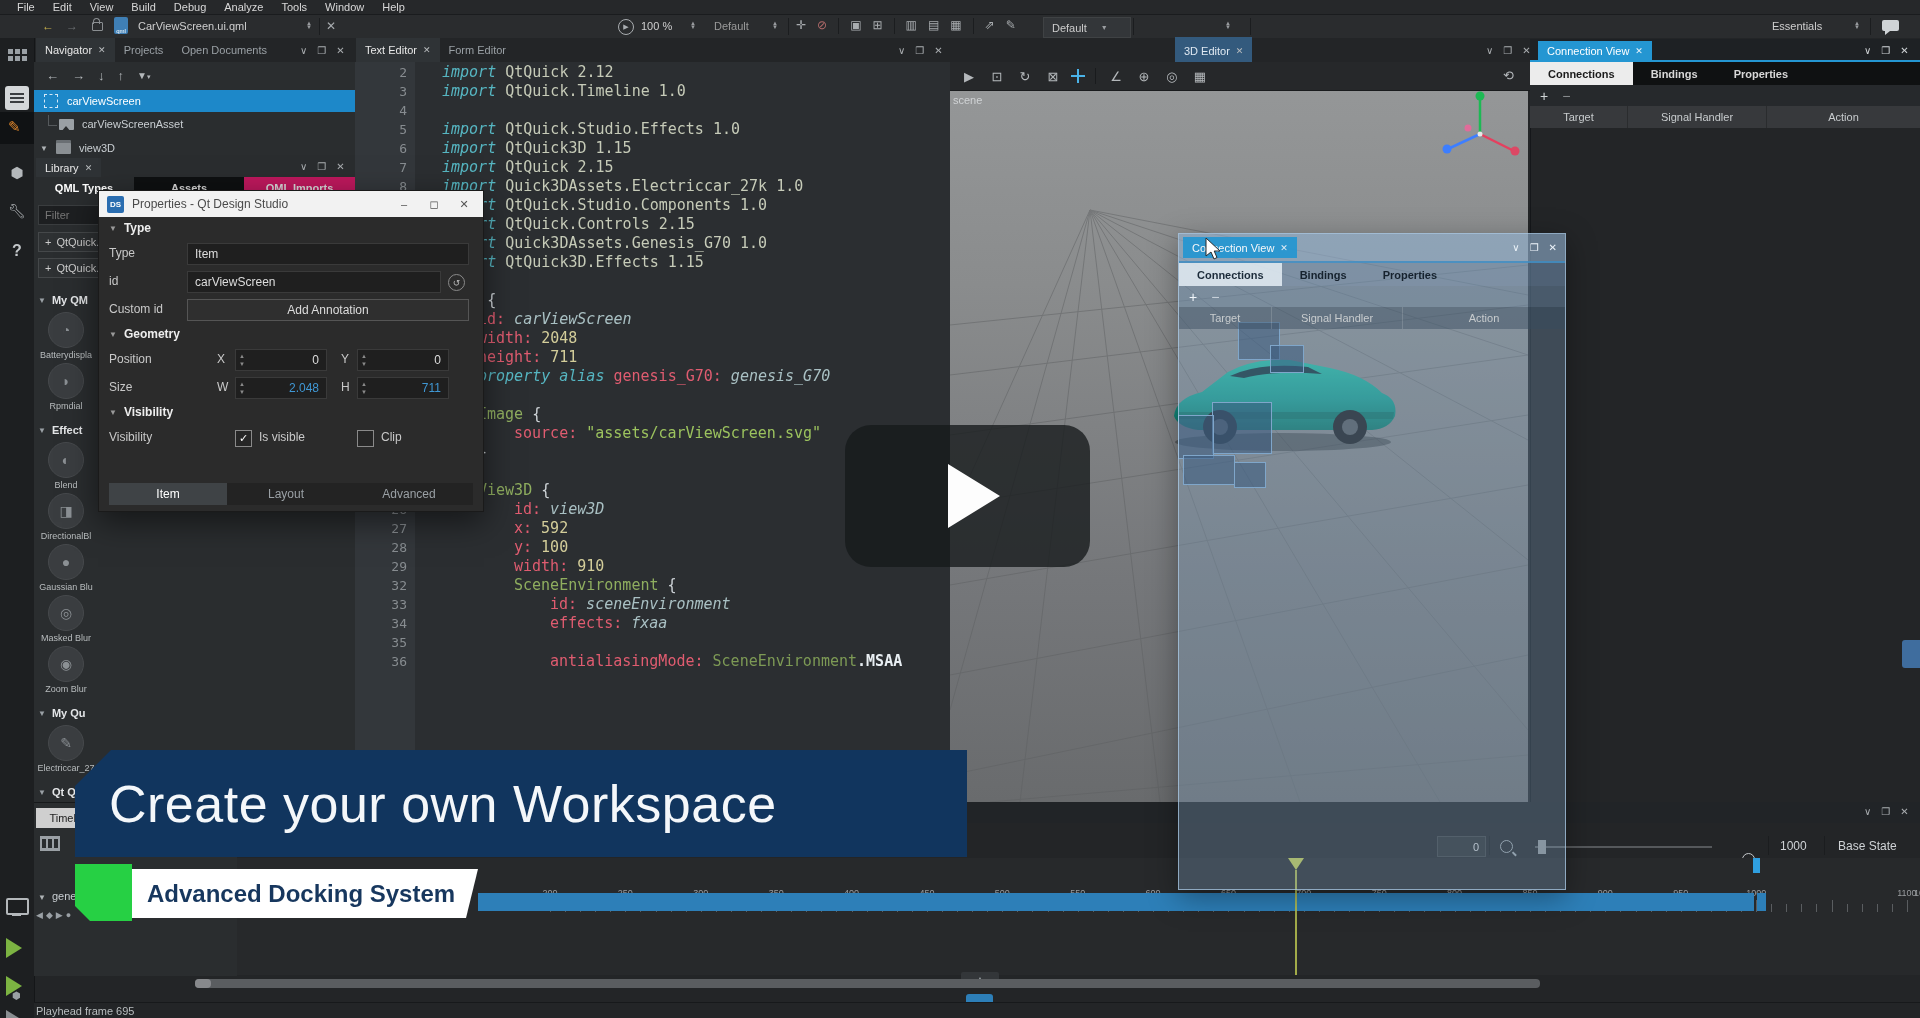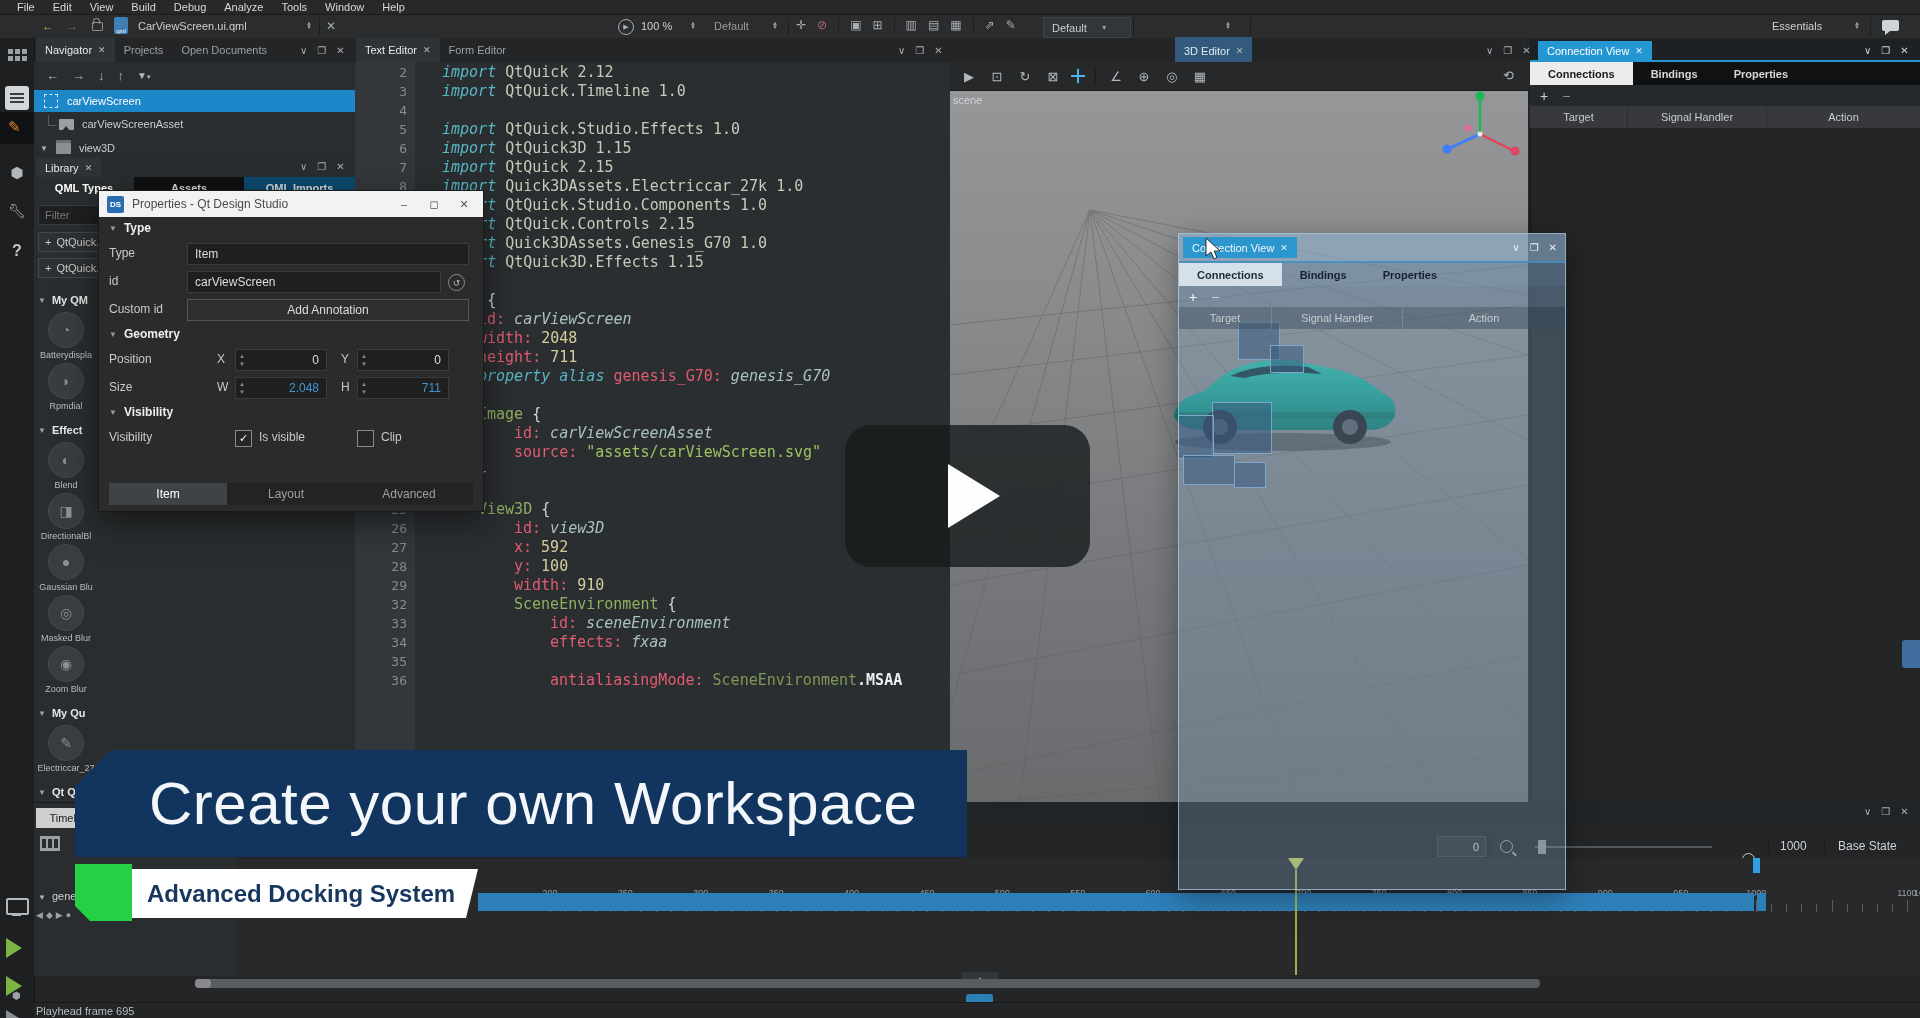--- a/index.html
+++ b/index.html
@@ -92,21 +92,21 @@
   .blueval{color:#3f97d4;}
   .chk{position:absolute;width:15px;height:15px;border:1px solid #8a8a8a;background:#262626;top:3px;
        display:flex;align-items:center;justify-content:center;color:#fff;font-size:11px;}
   .dtab{position:absolute;top:0;height:22px;display:flex;align-items:center;justify-content:center;
         font-size:12px;color:#9aa0a5;background:#232323;box-sizing:border-box;}
   .dtab.active{background:#3f4346;color:#fff;}
   
   .banner-navy{left:75px;top:750px;width:892px;height:107px;z-index:50;background:#11355e;
                clip-path:polygon(36px 0,100% 0,100% 100%,0 100%,0 36px);
                display:flex;align-items:center;}
-  .banner-navy .t{font-size:60px;font-weight:300;color:#f4f7fa;padding-left:74px;letter-spacing:.5px;}
+  .banner-navy .t{font-size:52px;font-weight:300;color:#f4f7fa;padding-left:34px;letter-spacing:.5px;}
   .banner-green{left:75px;top:864px;width:57px;height:57px;z-index:51;background:#26d044;
                 clip-path:polygon(0 0,100% 0,100% 100%,15px 100%,0 calc(100% - 15px));}
   .banner-white{left:131px;top:869px;width:347px;height:49px;z-index:50;background:#fff;
                 clip-path:polygon(0 0,100% 0,calc(100% - 12px) 100%,0 100%);
                 display:flex;align-items:center;box-shadow:0 2px 6px rgba(0,0,0,.3);}
   .banner-white .t{font-size:24px;font-weight:bold;color:#17375e;padding-left:16px;}
   
   .playbtn{left:845px;top:425px;width:245px;height:142px;z-index:60;background:rgba(22,25,27,.78);border-radius:26px;
            display:flex;align-items:center;justify-content:center;}
   .playbtn .tri{width:0;height:0;border-left:52px solid #fdfdfd;border-top:32px solid transparent;border-bottom:32px solid transparent;margin-left:12px;}
@@ -297,21 +297,21 @@
       <span>❐</span>
       <span>✕</span>
   </div>
   <div class="abs flex" style="left:34px;top:177px;height:22px;width:321px;">
     <div class="subtab" style="width:100px;background:#2a2d2f;color:#fff;">
         <span>QML Types</span>
       </div>
     <div class="subtab" style="width:110px;background:#0e1011;color:#d8d8d8;">
         <span>Assets</span>
       </div>
-    <div class="subtab" style="width:111px;background:#0c4a6e;color:#d8d8d8;">
+    <div class="subtab" style="width:111px;background:#be185d;color:#d8d8d8;">
         <span>QML Imports</span>
       </div>
   </div>
   <div class="abs" style="left:38px;top:205px;width:312px;height:20px;background:#1d1f21;border:1px solid #3a3d3f;box-sizing:border-box;font-size:11px;color:#777;display:flex;align-items:center;padding-left:6px;">
     <span>Filter</span>
   </div>
   <div class="abs" style="left:38px;top:232px;width:312px;height:20px;background:#2e3133;border:1px solid #45484a;box-sizing:border-box;font-size:11px;color:#ccc;display:flex;align-items:center;padding-left:6px;gap:5px;">
     <span>+</span>
       <span>QtQuick.I</span>
   </div>
@@ -398,21 +398,20 @@
       <div class="code-row"><span class="gutter-num">11</span><span class="code-text" style="padding-left: 27px;"><span class="tok-kw">import</span><span class="tok-mod"> Quick3DAssets.Genesis_G70 1.0</span></span></div>
       <div class="code-row"><span class="gutter-num">12</span><span class="code-text" style="padding-left: 27px;"><span class="tok-kw">import</span><span class="tok-mod"> QtQuick3D.Effects 1.15</span></span></div>
       <div class="code-row"><span class="gutter-num">13</span><span class="code-text" style="padding-left: 27px;"></span></div>
       <div class="code-row"><span class="gutter-num">14</span><span class="code-text" style="padding-left: 27px;"><span class="tok-type">Item</span><span class="tok-plain"> {</span></span></div>
       <div class="code-row"><span class="gutter-num">15</span><span class="code-text" style="padding-left: 63px;"><span class="tok-prop">id:</span><span class="tok-val"> carViewScreen</span></span></div>
       <div class="code-row"><span class="gutter-num">16</span><span class="code-text" style="padding-left: 63px;"><span class="tok-prop">width:</span><span class="tok-num"> 2048</span></span></div>
       <div class="code-row"><span class="gutter-num">17</span><span class="code-text" style="padding-left: 63px;"><span class="tok-prop">height:</span><span class="tok-num"> 711</span></span></div>
       <div class="code-row"><span class="gutter-num">18</span><span class="code-text" style="padding-left: 63px;"><span class="tok-kw">property alias</span><span class="tok-prop"> genesis_G70:</span><span class="tok-val"> genesis_G70</span></span></div>
       <div class="code-row"><span class="gutter-num">19</span><span class="code-text" style="padding-left: 27px;"></span></div>
       <div class="code-row"><span class="gutter-num">20</span><span class="code-text" style="padding-left: 63px;"><span class="tok-type">Image</span><span class="tok-plain"> {</span></span></div>
-      <div class="code-row"><span class="gutter-num">21</span><span class="code-text" style="padding-left: 99px;"><span class="tok-prop">id:</span><span class="tok-val"> carViewScreenAsset</span></span></div>
       <div class="code-row"><span class="gutter-num">22</span><span class="code-text" style="padding-left: 99px;"><span class="tok-prop">source:</span><span class="tok-str"> "assets/carViewScreen.svg"</span></span></div>
       <div class="code-row"><span class="gutter-num">23</span><span class="code-text" style="padding-left: 63px;"><span class="tok-plain">}</span></span></div>
       <div class="code-row"><span class="gutter-num">24</span><span class="code-text" style="padding-left: 27px;"></span></div>
       <div class="code-row"><span class="gutter-num">25</span><span class="code-text" style="padding-left: 63px;"><span class="tok-type">View3D</span><span class="tok-plain"> {</span></span></div>
       <div class="code-row"><span class="gutter-num">26</span><span class="code-text" style="padding-left: 99px;"><span class="tok-prop">id:</span><span class="tok-val"> view3D</span></span></div>
       <div class="code-row"><span class="gutter-num">27</span><span class="code-text" style="padding-left: 99px;"><span class="tok-prop">x:</span><span class="tok-num"> 592</span></span></div>
       <div class="code-row"><span class="gutter-num">28</span><span class="code-text" style="padding-left: 99px;"><span class="tok-prop">y:</span><span class="tok-num"> 100</span></span></div>
       <div class="code-row"><span class="gutter-num">29</span><span class="code-text" style="padding-left: 99px;"><span class="tok-prop">width:</span><span class="tok-num"> 910</span></span></div>
       <div class="code-row"><span class="gutter-num">32</span><span class="code-text" style="padding-left: 99px;"><span class="tok-type">SceneEnvironment</span><span class="tok-plain"> {</span></span></div>
       <div class="code-row"><span class="gutter-num">33</span><span class="code-text" style="padding-left: 135px;"><span class="tok-prop">id:</span><span class="tok-val"> sceneEnvironment</span></span></div>

